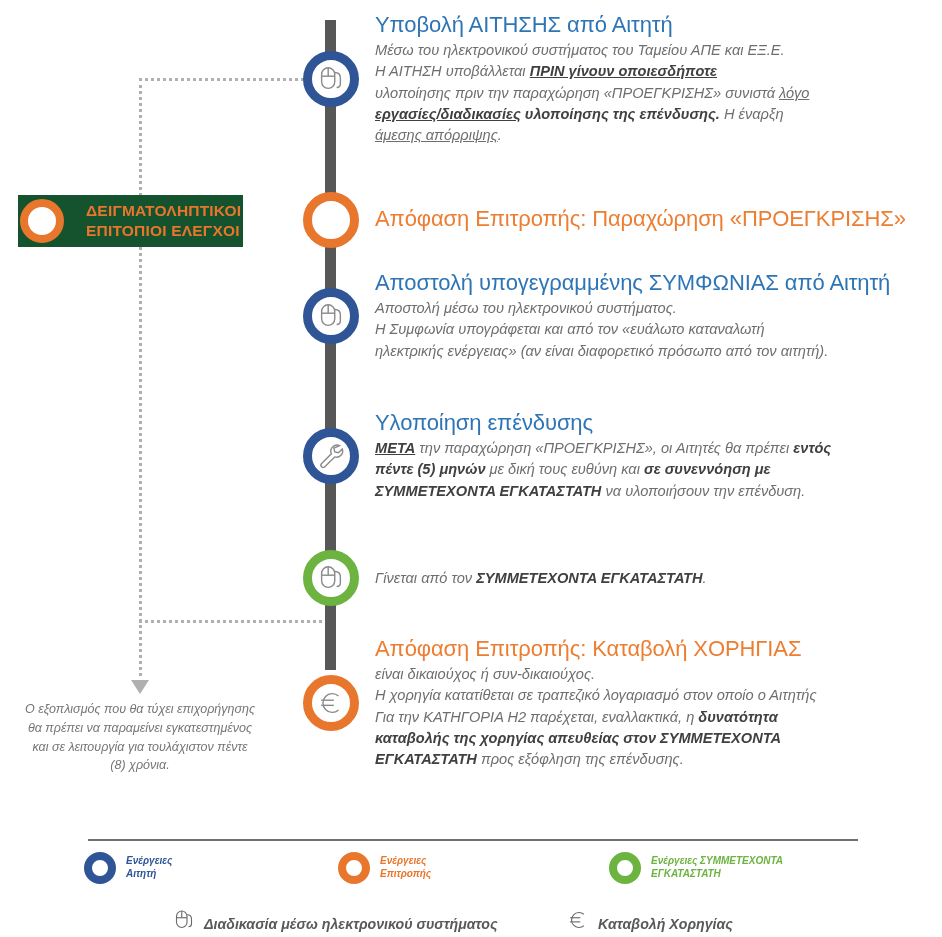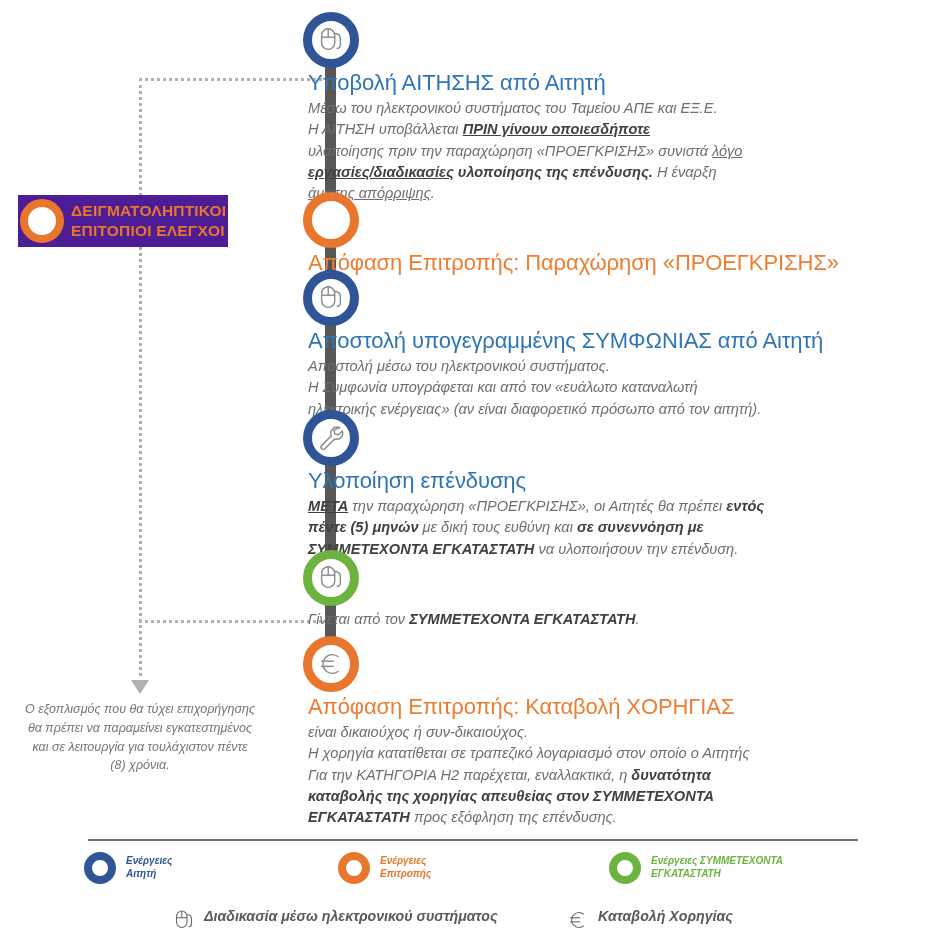--- a/index.html
+++ b/index.html
@@ -68,23 +68,23 @@
     z-index: 0;
   }
 
   
   #sampling {
     position: absolute;
     left: 18px;
     top: 195px;
     display: flex;
     align-items: center;
-    gap: 7px;
+    gap: 22px;
     z-index: 3;
-    background: #4c1d95;
+    background: #14532d;
     padding: 4px 2px;
   }
   #sampling .ring {
     width: 44px;
     height: 44px;
     border-radius: 50%;
     border: 8px solid #E8762C;
     box-sizing: border-box;
     background: #ffffff;
     flex: none;
@@ -111,23 +111,22 @@
     color: #757575;
     white-space: pre-line;
     z-index: 2;
   }
 
   
   .step {
     position: absolute;
     left: 297px;
     display: flex;
-    align-items: flex-start;
+    align-items: center;
     z-index: 2;
-    flex-direction: column;
   }
   .node {
     width: 67px;
     flex: none;
     display: flex;
     justify-content: center;
     padding-top: 2px;
   }
   .node .circle {
     width: 56px;
@@ -222,21 +221,21 @@
   .legend-item .lbl.orange { color: #E8762C; }
   .legend-item .lbl.green  { color: #6CB33F; }
 
   #lg-1 { position: absolute; left: 84px;  top: 6px; }
   #lg-2 { position: absolute; left: 338px; top: 6px; }
   #lg-3 { position: absolute; left: 609px; top: 6px; }
 
   #legend-row-2 { position: absolute; left: 0; top: 62px; width: 942px; }
   .legend-icon-item {
     display: flex;
-    align-items: flex-start;
+    align-items: flex-end;
     gap: 8px;
   }
   .legend-icon-item .lbl2 {
     font-size: 14.2px;
     font-style: italic;
     font-weight: 700;
     color: #595959;
   }
   #lg-4 { position: absolute; left: 172px; top: 0; }
   #lg-5 { position: absolute; left: 566px; top: 0; }

